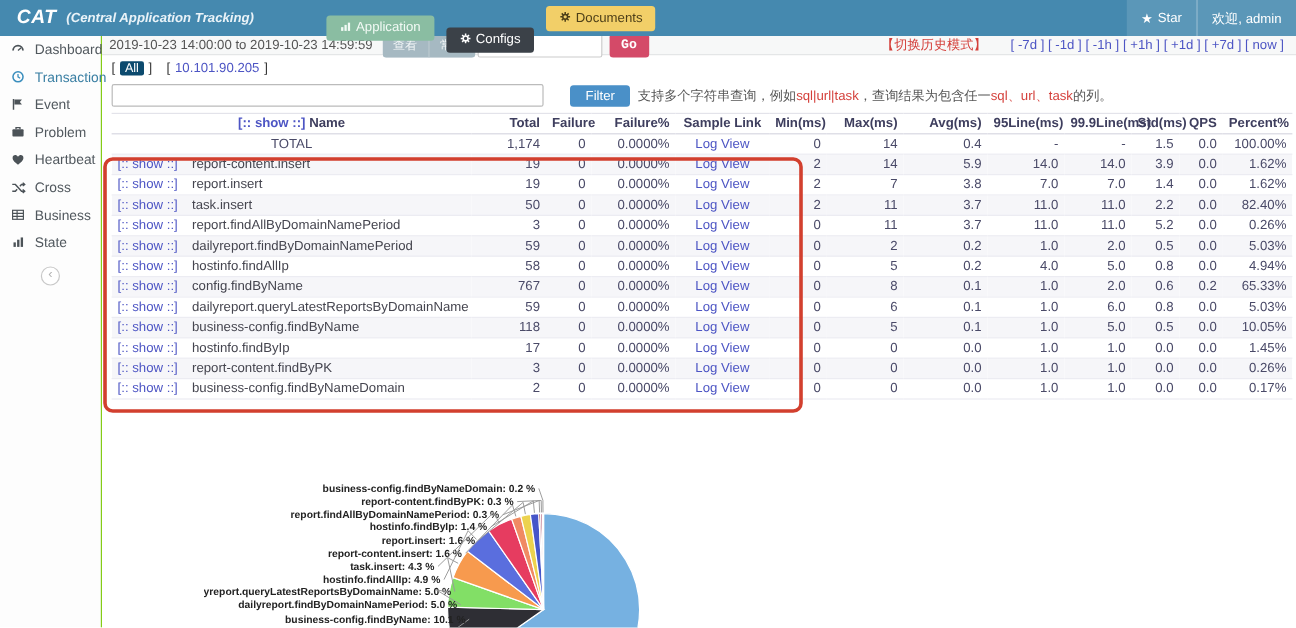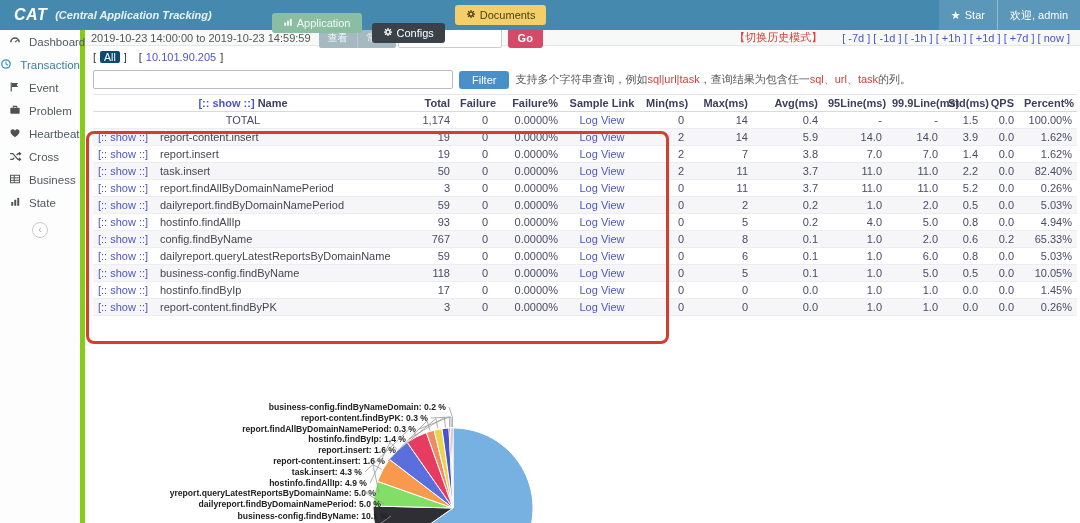--- a/index.html
+++ b/index.html
@@ -17,56 +17,56 @@
   .nav-app { background:#8abda2; color:#f2faf5; margin-left:60px;margin-top:16px; }
   .nav-configs { background:#3b4148; color:#fff;margin-top:36px; }
   .nav-docs { background:#f2cf68; color:#4d3f18; }
   .top-right { margin-left:auto; display:flex; height:30px; align-items:stretch; }
   .top-chip { display:flex; align-items:center; gap:4px; padding:0 12px; color:#fff; font-size:11px;
     background:rgba(255,255,255,.12); cursor:pointer; }
   .top-chip + .top-chip { border-left:1px solid rgba(255,255,255,.35); }
 
   
   .sidebar { position:absolute; left:0; top:30px; bottom:0; width:85px; background:#fdfdfd;
-    border-right:5px solid #84cc16; z-index:20; }
+    border-right:1px solid #84cc16; z-index:20; }
   .side-item { display:flex; align-items:center; gap:7px; padding:5px 0 5px 9px; font-size:11.5px;
     color:#51585e; cursor:pointer; white-space:nowrap; }
   .side-item .ic { width:13px; height:13px; display:inline-flex; color:#4c5358; flex:0 0 13px; }
   .side-item.active .ic { color:#3a8ebd; }
-  .side-item.active { color:#3a7fa3;justify-content:flex-end; }
+  .side-item.active { color:#3a7fa3; }
   .collapse-btn { width:16px; height:16px; border:1px solid #c9c9c9; border-radius:50%; color:#b2b2b2;
     font-size:11px; line-height:13px; text-align:center; margin:8px auto 0 auto; cursor:pointer; background:#fff; }
 
   
   .main { position:absolute; left:85px; top:30px; right:0; bottom:0; background:#fff; }
 
   .toolbar { height:16px; background:#f7f8f8; border-bottom:1px solid #e4e6e7; display:flex;
     align-items:center; padding:0 10px 0 6px; }
   .date-range { color:#555; font-size:11px; margin-right:8px; }
   .range-btns { display:flex; background:#b5c4cb; border-radius:3px; overflow:hidden; margin-right:2px; }
   .range-btn { padding:3px 9px; font-size:10px; color:#f3f7f8; background:#a6b9c2; cursor:pointer; }
   .range-btn + .range-btn { border-left:1px solid #b9c8ce; }
   .search-wrap { position:relative; width:104px; height:20px; margin-right:6px; }
   .search-wrap .mag { position:absolute; left:4px; top:4px; }
   .search-input { width:100%; height:20px; border:1px solid #ccc; border-radius:2px; padding:0 4px 0 18px;
     font-size:11px; color:#444; font-family:inherit; }
   .go-btn { background:#d44a68; color:#fff; border:none; border-radius:3px; padding:4px 10px;
-    font-size:11px; font-weight:bold; cursor:pointer; font-family:Liberation Sans, sans-serif; }
+    font-size:11px; font-weight:bold; cursor:pointer; font-family:Liberation Mono, monospace; }
   .toolbar-links { margin-left:auto; display:flex; align-items:center; gap:16px; font-size:11px; white-space:nowrap; }
   .history-link { color:#d43f3a; cursor:pointer; margin-right:4px; }
   .time-link { color:#4d55c4; cursor:pointer; text-decoration:none; }
 
   .ip-row { height:21px; display:flex; align-items:center; gap:4px; padding:0 8px; font-size:11px; color:#333; }
   .all-chip { background:#0c4a6e; color:#fff; padding:0px 4px; border-radius:2px; font-size:10.5px; cursor:pointer; }
   .ip-link { color:#4d55c4; cursor:pointer; }
 
   .filter-row { height:25px; display:flex; align-items:center; gap:6px; padding:0 8px; }
   .filter-input { width:360px; height:19px; border:1px solid #bbb; border-radius:2px; font-size:11px; padding:0 4px; font-family:inherit; }
   .filter-btn { background:#4a90c8; color:#fff; border:none; border-radius:3px; padding:3px 13px;
-    font-size:11px; cursor:pointer; font-family:inherit; }
+    font-size:11px; cursor:pointer; font-family:inherit;margin-left:16px; }
   .filter-help { font-size:11px; color:#555; }
   .filter-help .red { color:#d43f3a; }
 
   
   .tbl-wrap { margin:2px 6px 0 8px; }
   table { width:100%; border-collapse:collapse; table-layout:fixed; font-size:11px; }
   th { font-weight:bold; color:#3e3e5e; border-top:1px solid #e3e3ea; border-bottom:1px solid #d8d8e2;
     padding:2px 5px; height:16px; text-align:center; white-space:nowrap; }
   td { padding:1px 5px; height:17px; border-bottom:1px solid #ececf2; color:#4a4a68; white-space:nowrap;
     overflow:hidden; }
@@ -373,21 +373,21 @@
             <td class="r">2</td>
             <td class="r">0.2</td>
             <td class="r">1.0</td>
             <td class="r">2.0</td>
             <td class="r">0.5</td>
             <td class="r">0.0</td>
             <td class="r">5.03%</td>
           </tr>
           <tr>
             <td><a class="lnk show-lnk">[:: show ::]</a><span class="name-txt">hostinfo.findAllIp</span></td>
-            <td class="r">93</td>
+            <td class="r">58</td>
             <td class="r">0</td>
             <td class="r">0.0000%</td>
             <td class="c"><a class="lnk">Log View</a></td>
             <td class="r">0</td>
             <td class="r">5</td>
             <td class="r">0.2</td>
             <td class="r">4.0</td>
             <td class="r">5.0</td>
             <td class="r">0.8</td>
             <td class="r">0.0</td>
@@ -460,20 +460,35 @@
             <td class="r">0.0000%</td>
             <td class="c"><a class="lnk">Log View</a></td>
             <td class="r">0</td>
             <td class="r">0</td>
             <td class="r">0.0</td>
             <td class="r">1.0</td>
             <td class="r">1.0</td>
             <td class="r">0.0</td>
             <td class="r">0.0</td>
             <td class="r">0.26%</td>
+          </tr>
+          <tr>
+            <td><a class="lnk show-lnk">[:: show ::]</a><span class="name-txt">business-config.findByNameDomain</span></td>
+            <td class="r">2</td>
+            <td class="r">0</td>
+            <td class="r">0.0000%</td>
+            <td class="c"><a class="lnk">Log View</a></td>
+            <td class="r">0</td>
+            <td class="r">0</td>
+            <td class="r">0.0</td>
+            <td class="r">1.0</td>
+            <td class="r">1.0</td>
+            <td class="r">0.0</td>
+            <td class="r">0.0</td>
+            <td class="r">0.17%</td>
           </tr>
         </tbody>
     </table>
   </div>
 
   <div class="pie-wrap">
     <svg id="pie-svg" width="660" height="157" viewBox="0 0 660 157">
         <path d="M283,112 L283,32 A80,80 0 1 1 217.40383125396383,157.7945700475673 Z" fill="#76b1e1" stroke="#fff" stroke-width="1"></path>
         <path d="M283,112 L217.40383125396383,157.7945700475673 A80,80 0 0 1 203.025264857336,109.989592364533 Z" fill="#2e2e34" stroke="#fff" stroke-width="1"></path>
         <path d="M283,112 L203.025264857336,109.989592364533 A80,80 0 0 1 207.56075712857083,85.3744364381611 Z" fill="#82df66" stroke="#fff" stroke-width="1"></path>

